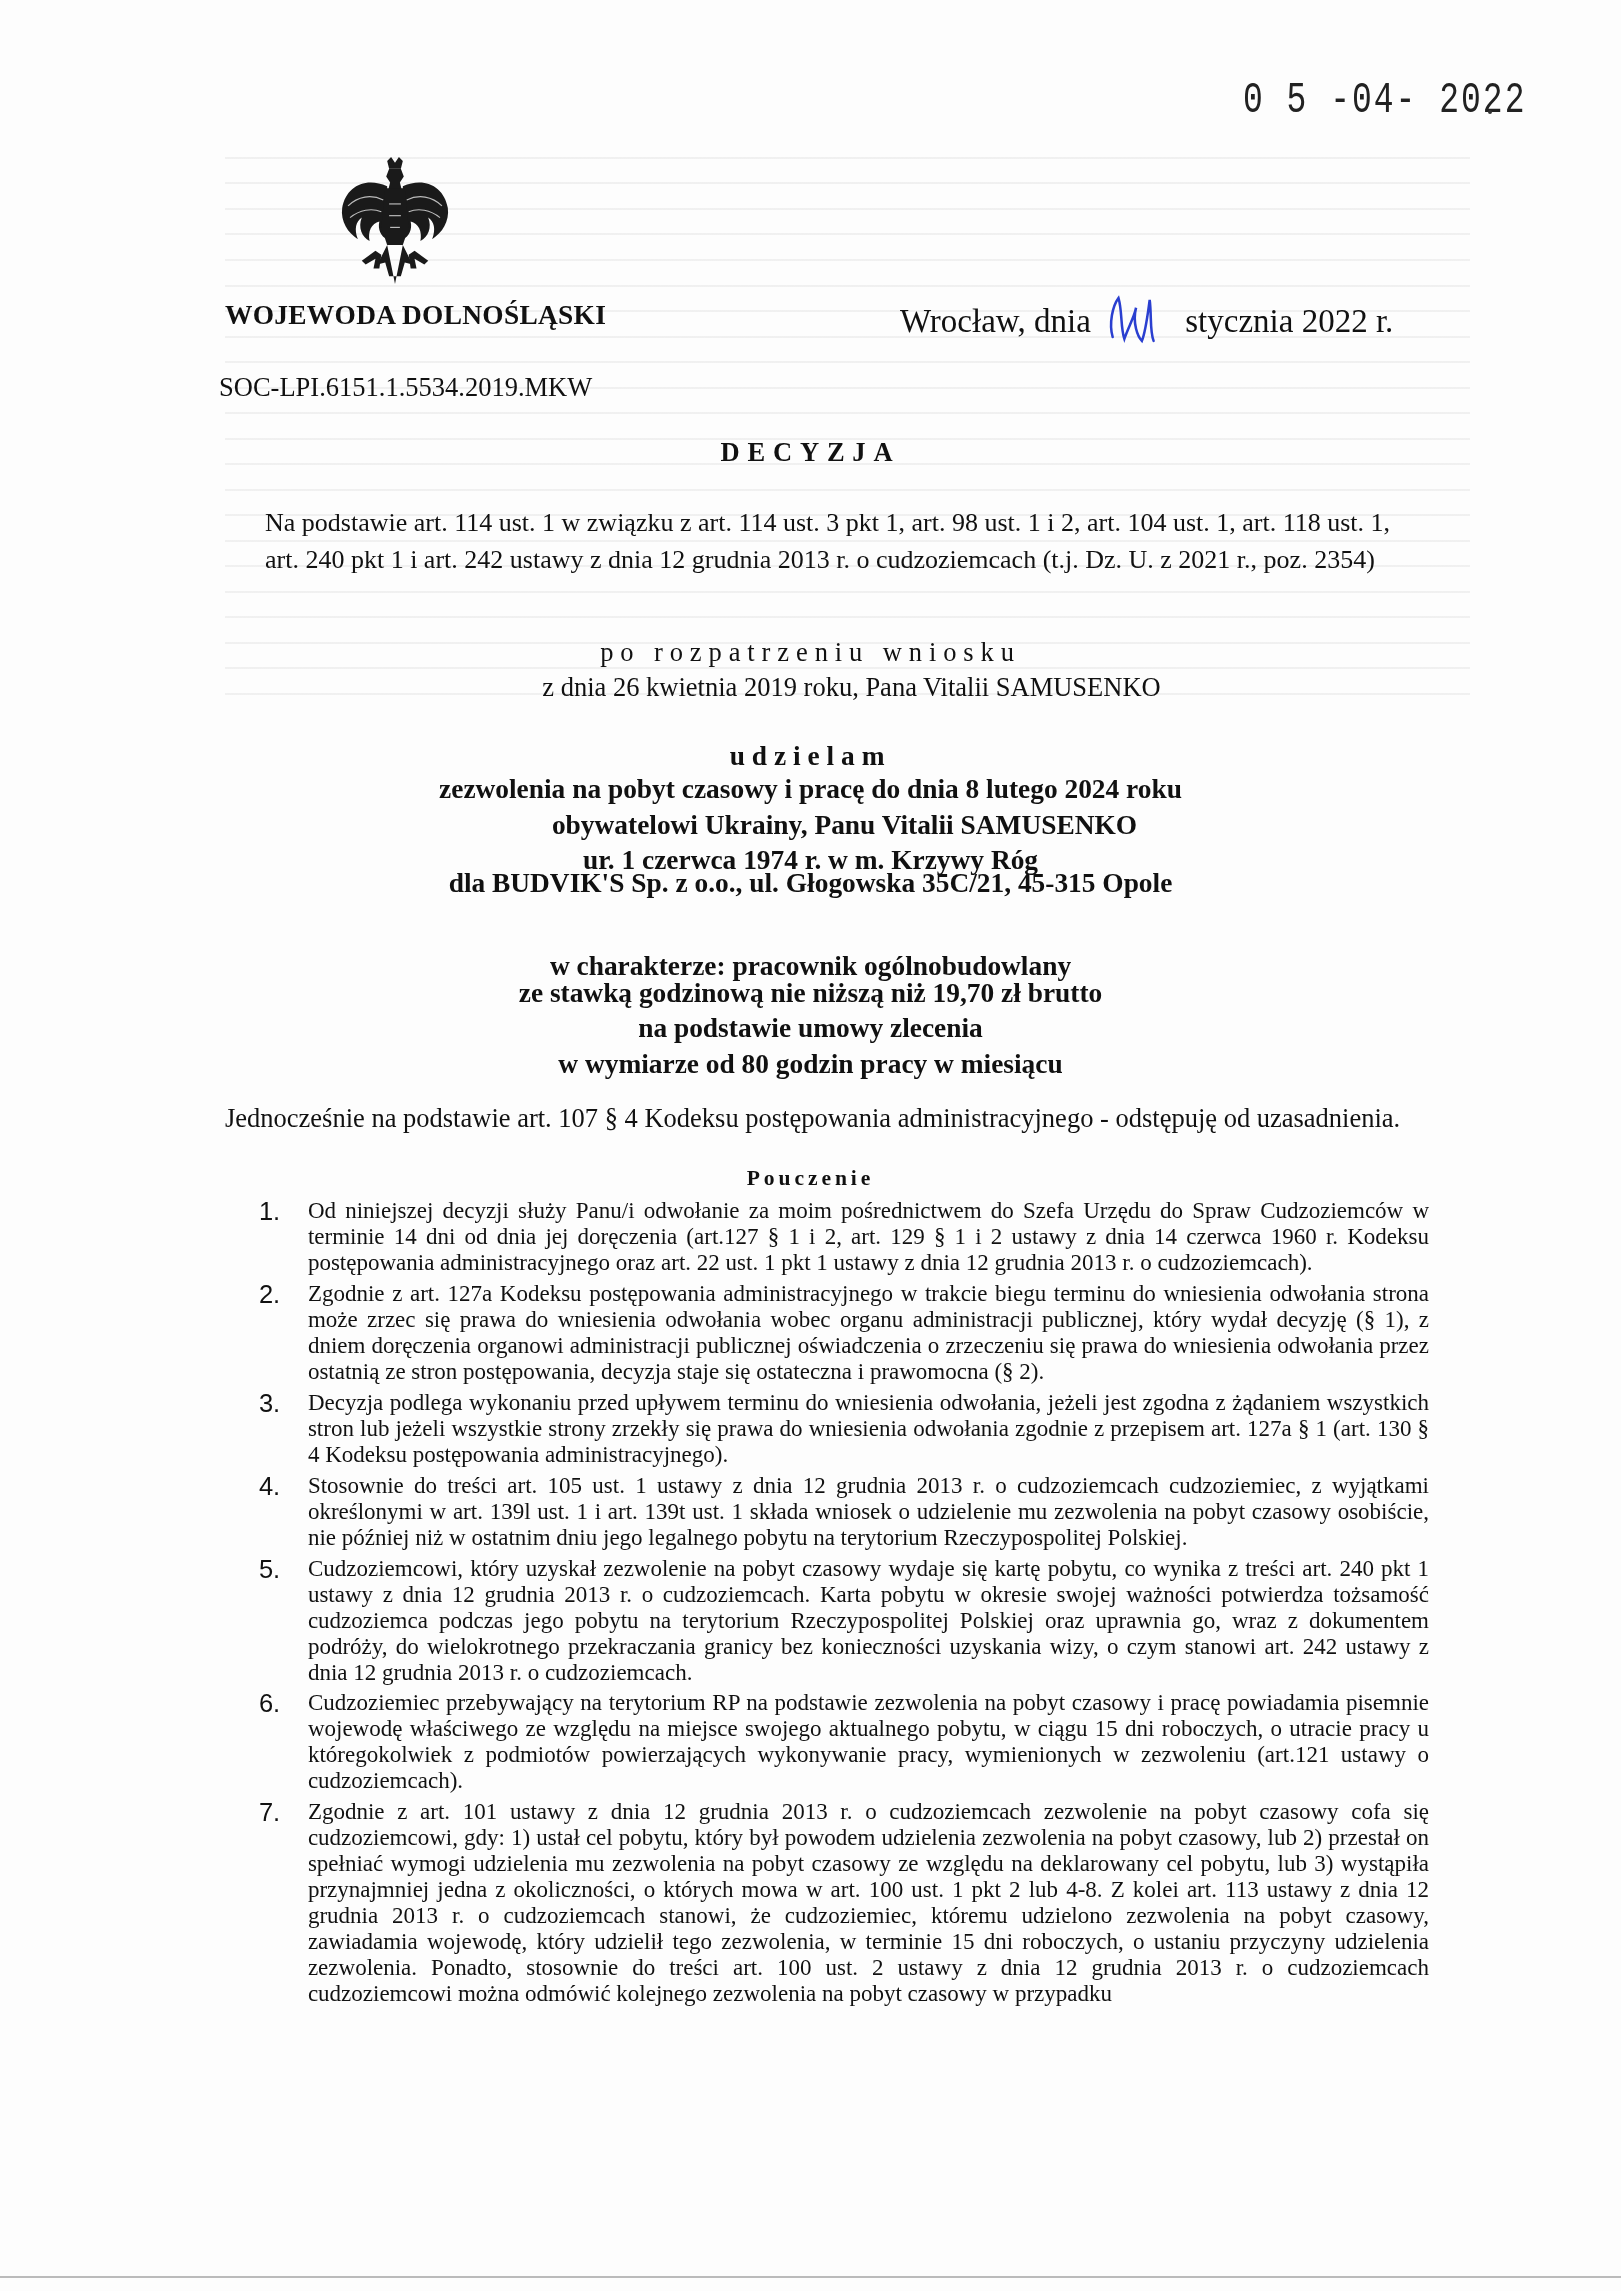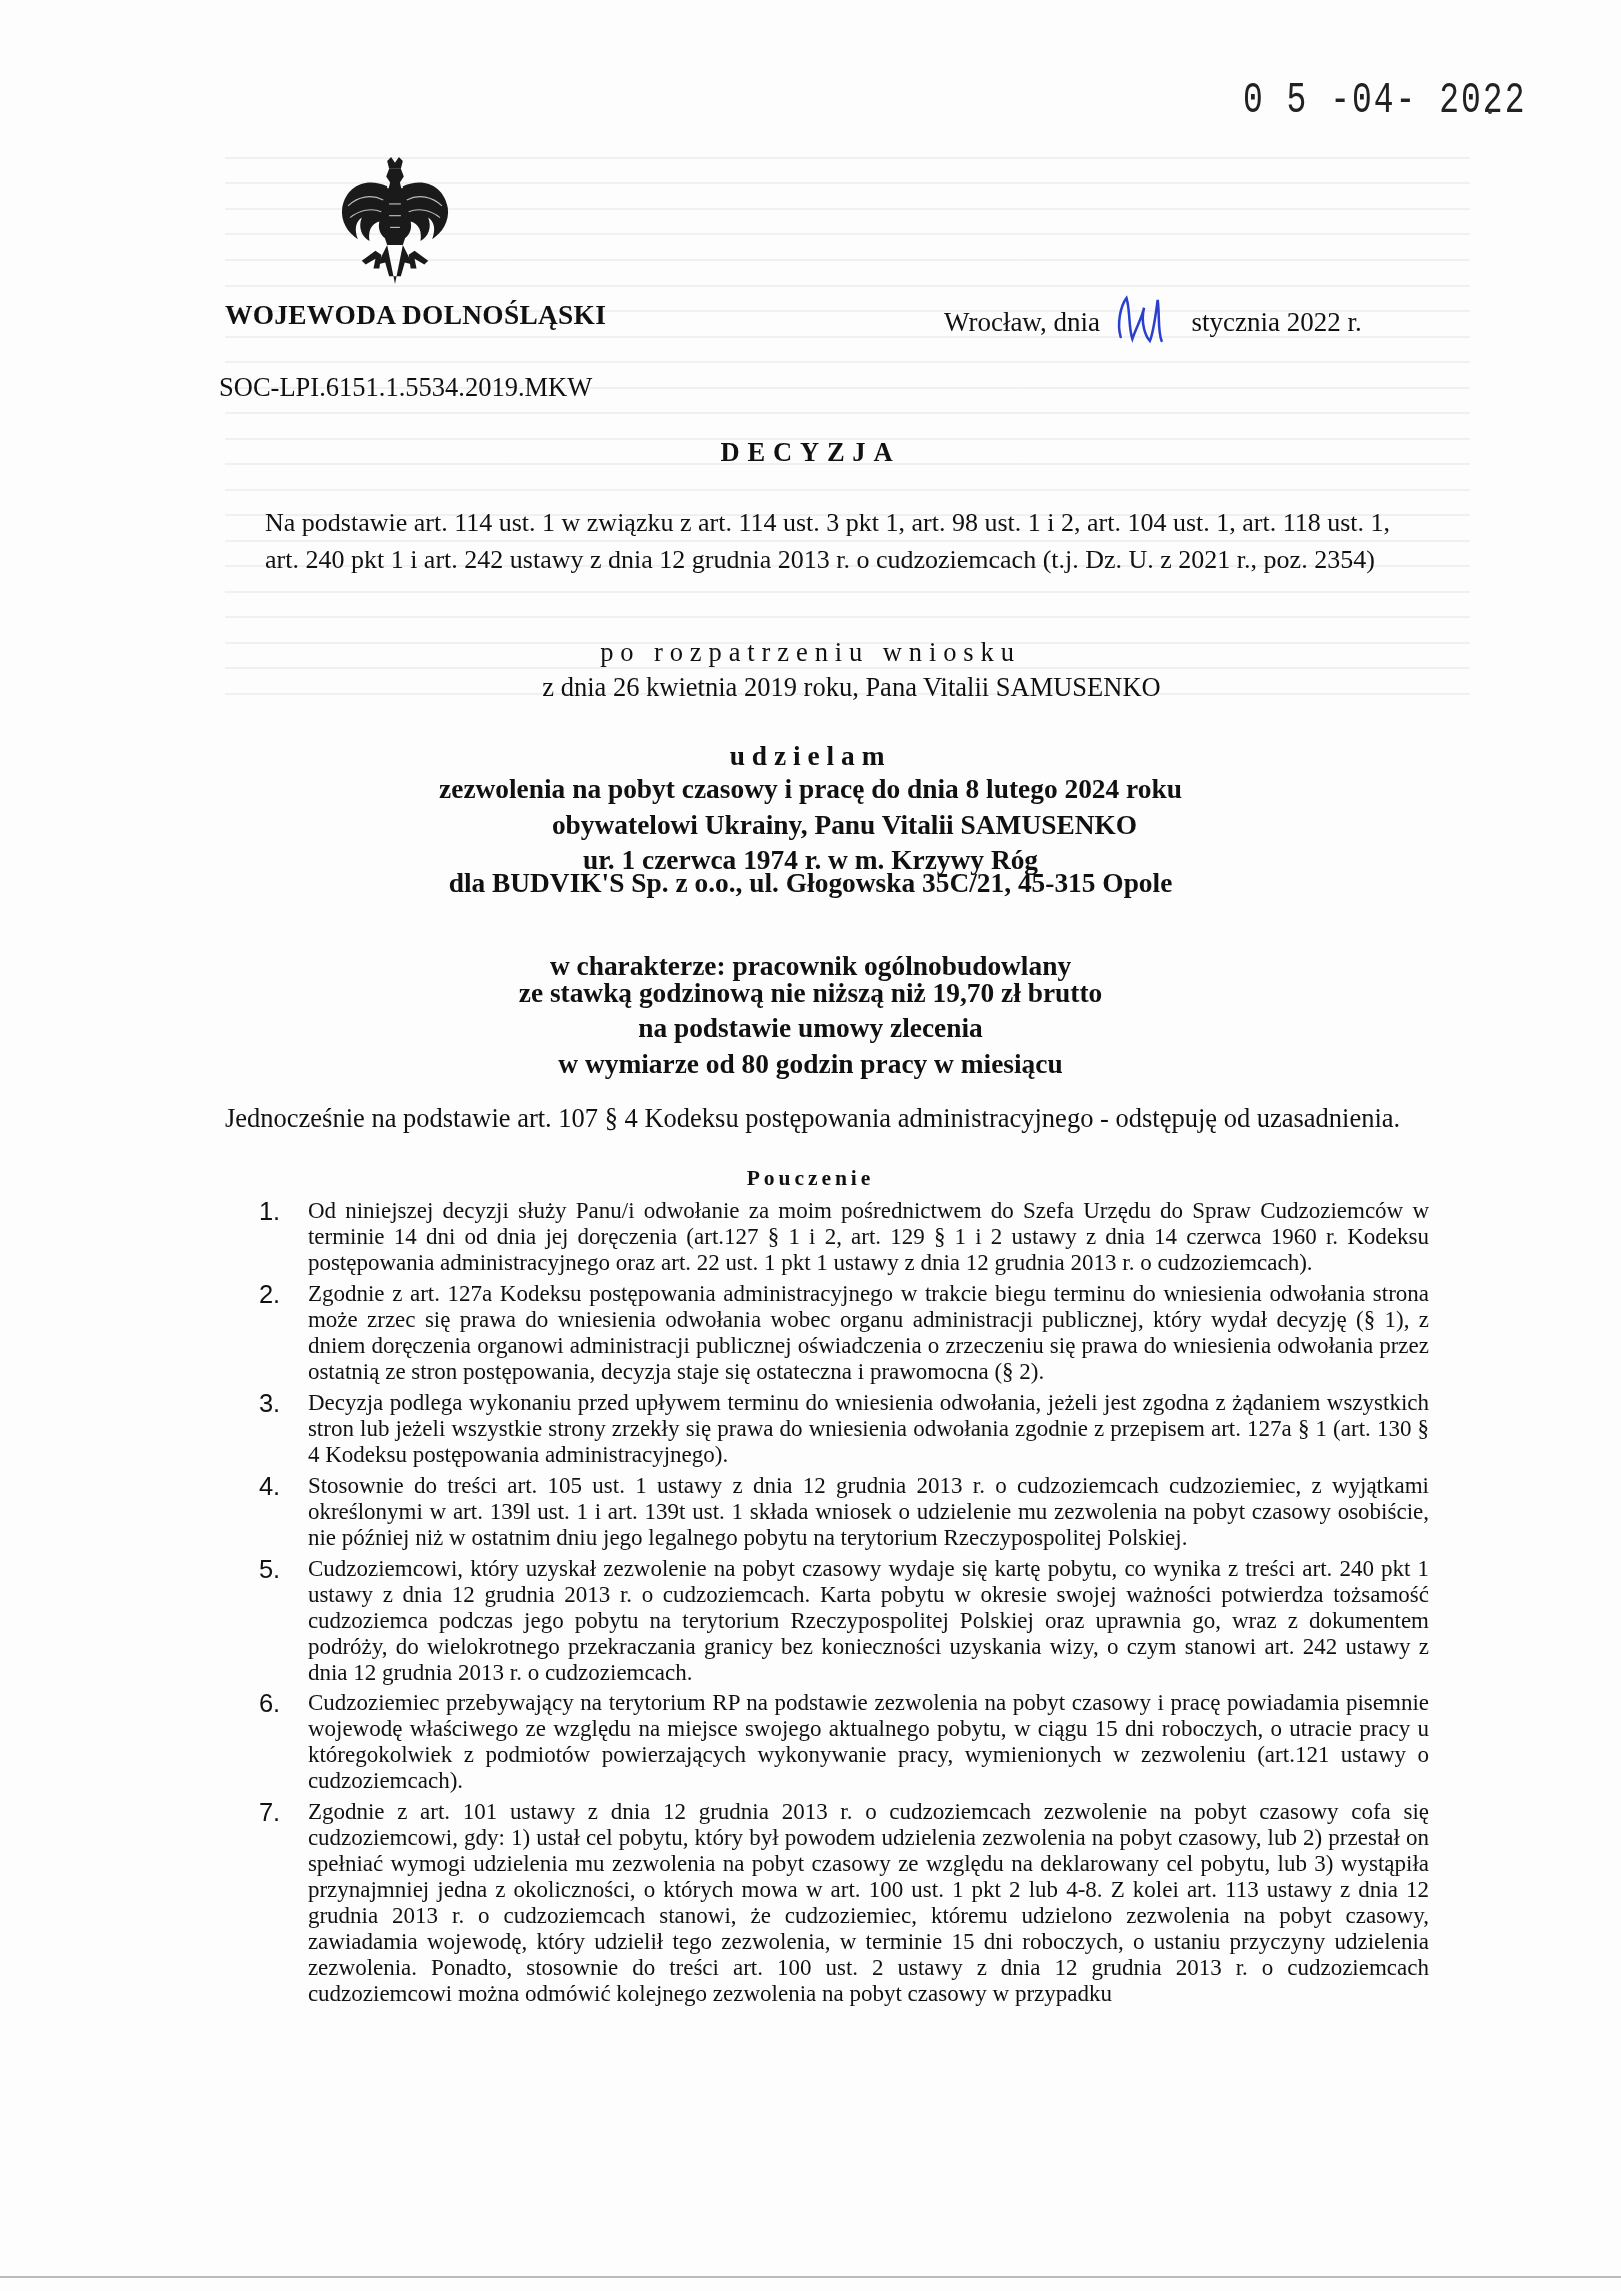--- a/index.html
+++ b/index.html
@@ -8,21 +8,21 @@
     font-family:"Liberation Serif", "DejaVu Serif", serif; color:#111;
   }
   .abs { position:absolute; }
   .stamp {
     left:1243px; top:76px; font-family:"Liberation Mono", monospace; font-size:33px;
     letter-spacing:2px; color:#222; transform:scaleY(1.35); transform-origin:left top;
   }
   .stamp-dot { left:1488px; top:110px; width:3.9px; height:3.9px; background:#333; border-radius:50%; }
   .eagle { left:336px; top:157px; width:118px; height:132px; }
   .authority { left:225px; top:300px; font-size:27.4px; font-weight:bold; letter-spacing:0.3px; }
-  .place-date { left:944px; top:300px; font-size:27px; }
+  .place-date { left:900px; top:300px; font-size:33px; }
   .day-sig { display:inline-block; width:78px; height:49px; vertical-align:middle; position:relative; top:-11.8px; }
   .caseno { left:219px; top:372px; font-size:26.5px; }
   .title { left:0; width:1621px; top:437px; text-align:center; font-size:26.5px; font-weight:bold; letter-spacing:7.8px; }
   .basis { left:225px; top:504px; width:1157px; font-size:26px; line-height:37px;margin-left:40px; }
   .center { left:0; width:1621px; text-align:center; }
   .spaced { letter-spacing:6.9px; }
   .l-reg { font-size:26.5px; }
   .l-bold { font-size:27.4px; font-weight:bold; }
   .also { left:225px; top:1103px; font-size:26.5px; white-space:nowrap; }
   .poucz-title { top:1166px; font-size:21.6px; font-weight:bold; letter-spacing:3.9px; }

